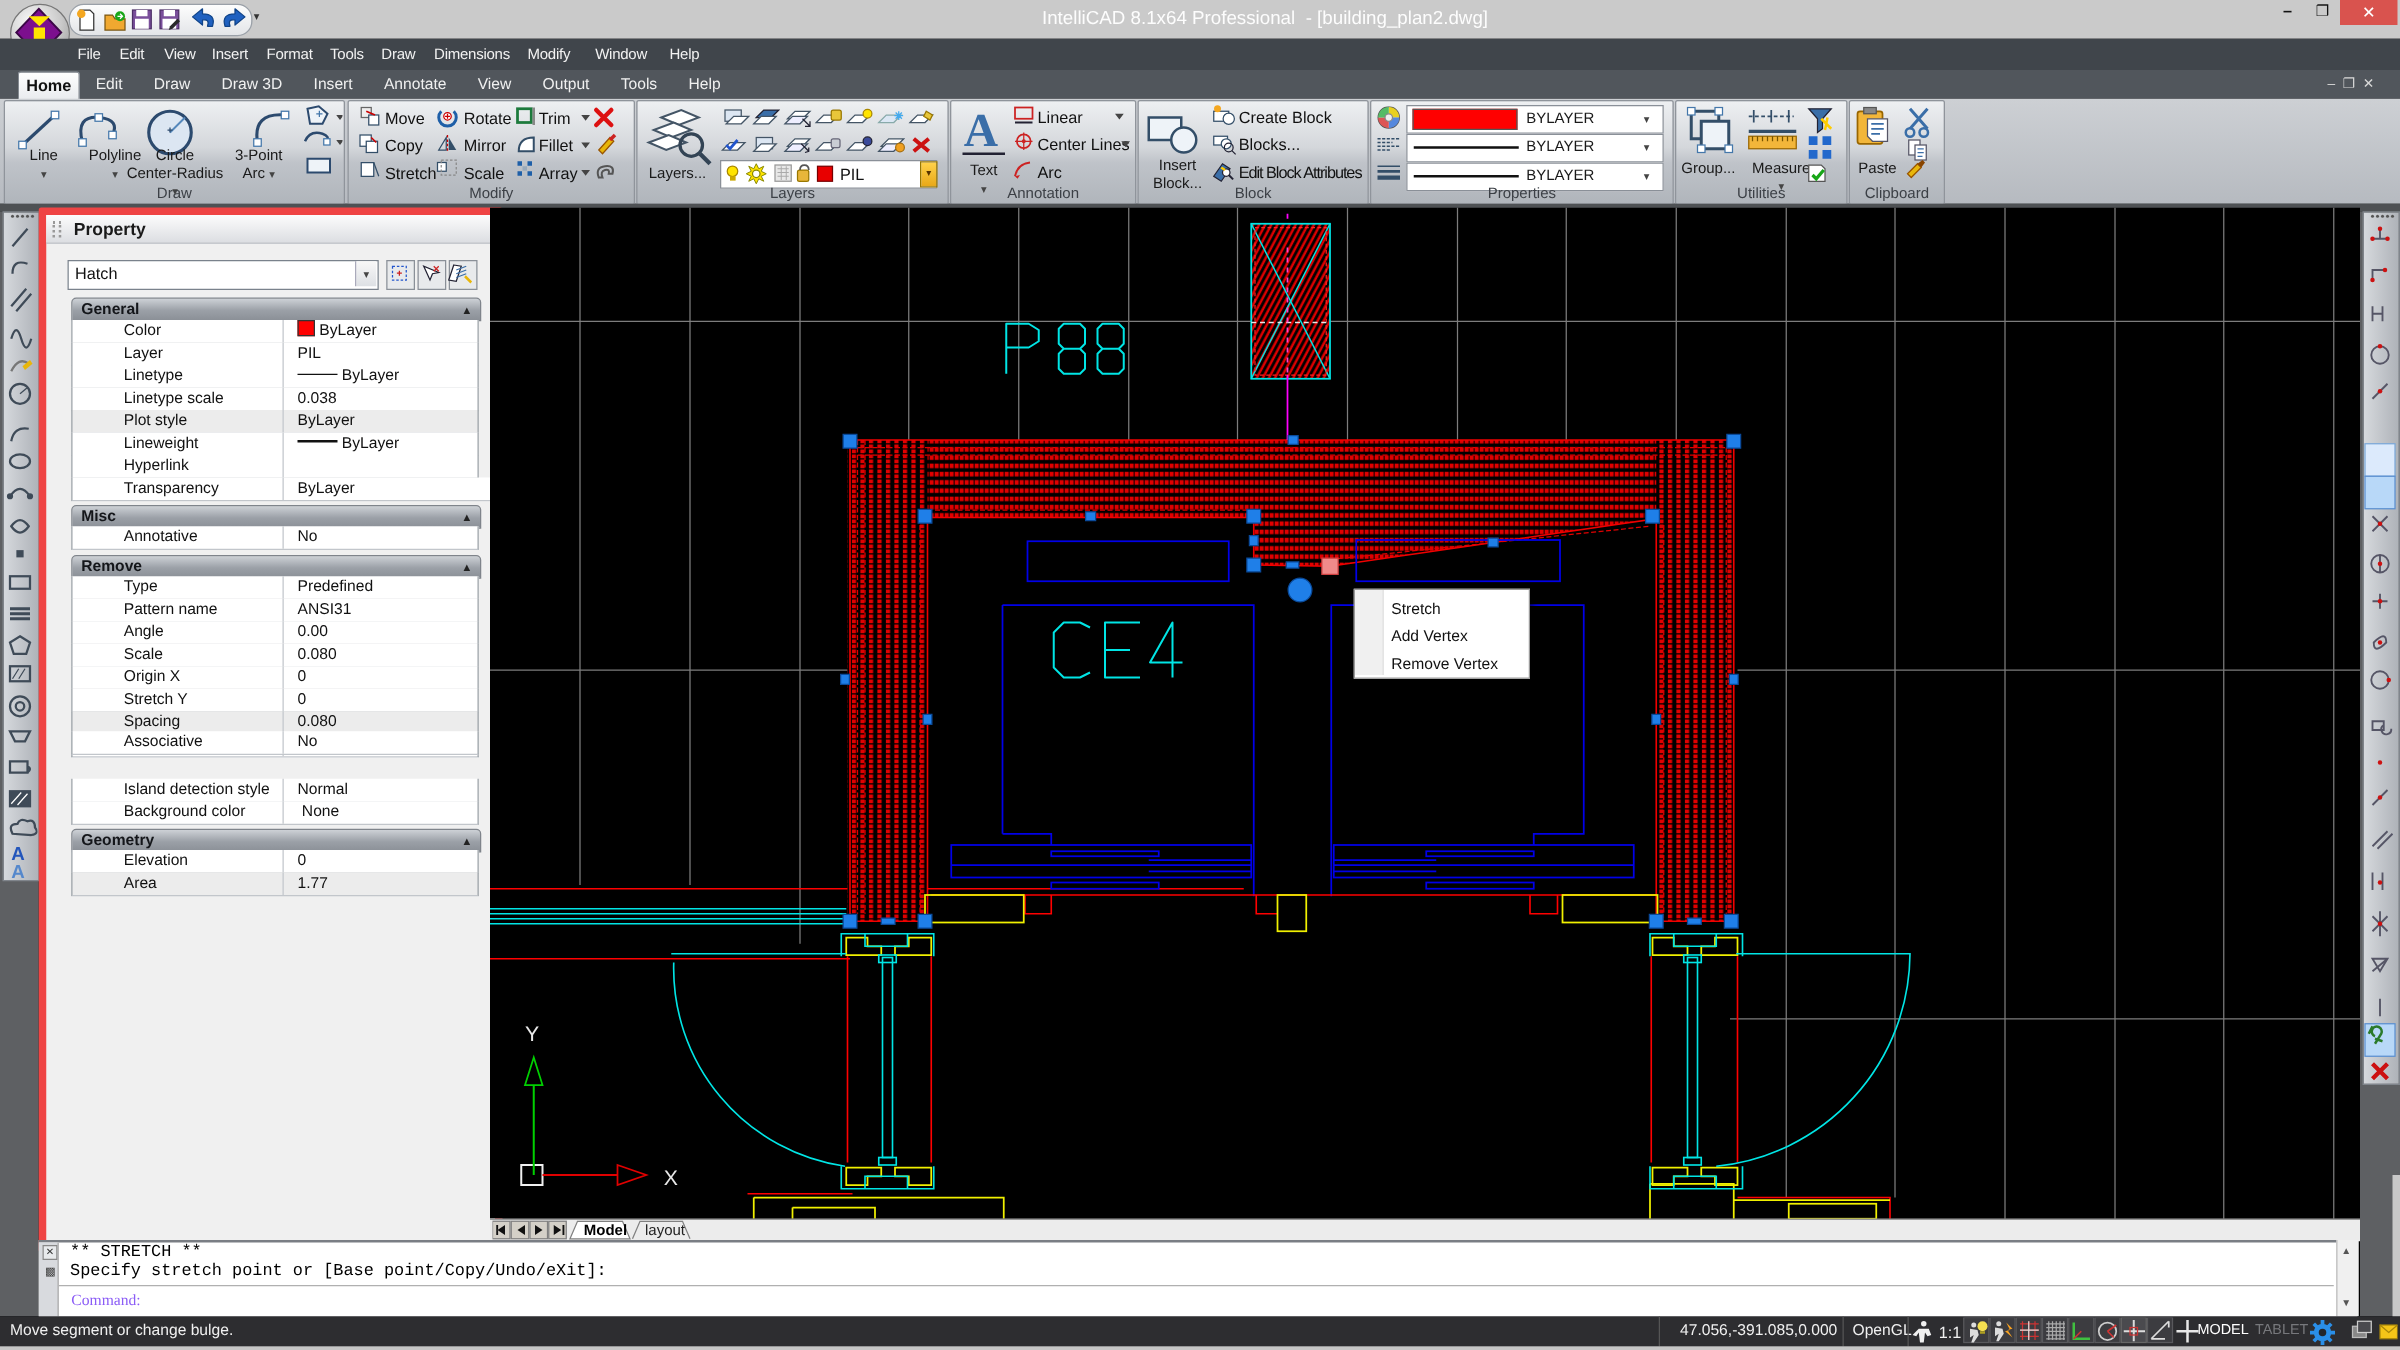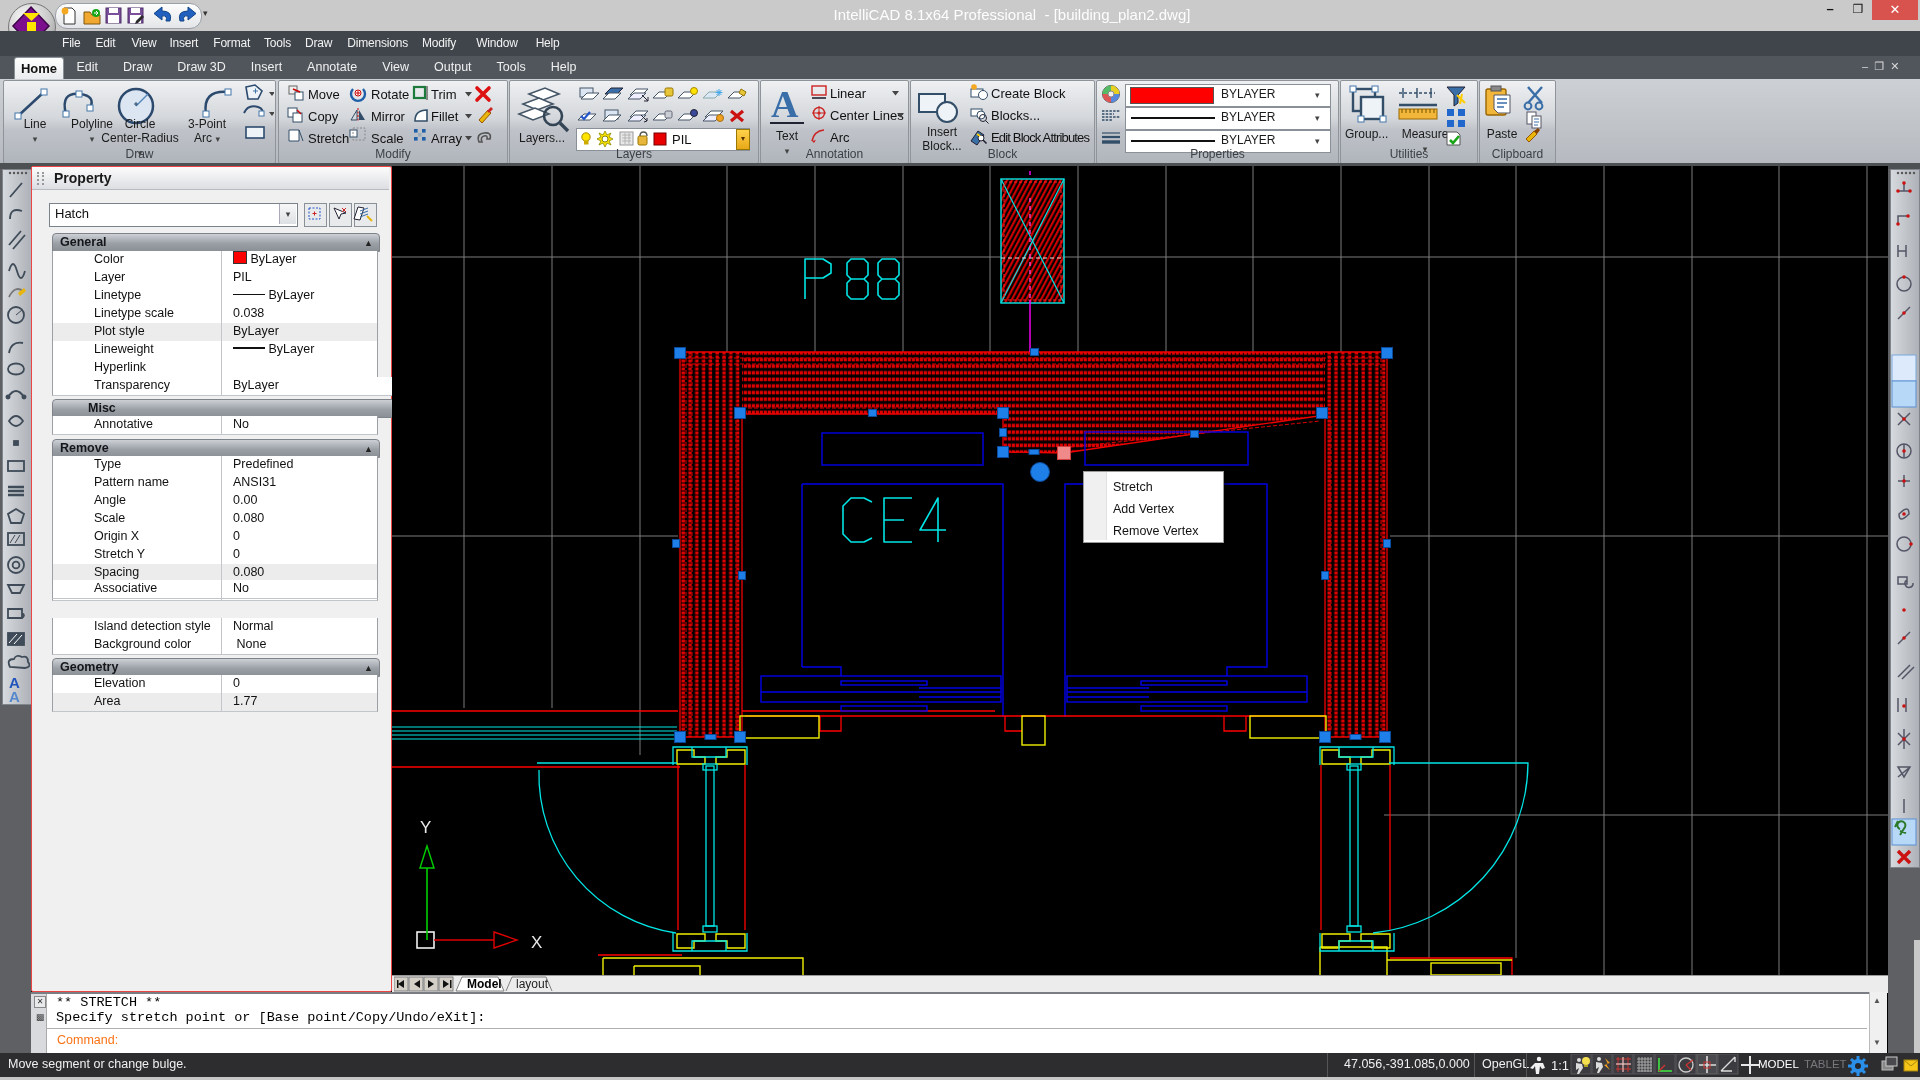--- a/index.html
+++ b/index.html
@@ -456,21 +456,21 @@
 <path d="M6 416 h16 l-4 8 h-8 z"></path>
 <path d="M6 440 h14 v9 h-14 z M20 444 q4 2 0 5"></path>
 <rect x="6" y="464" width="16" height="12" fill="#3f4b58"></rect>
       <path d="M7 474 l8 -9 m-3 10 l8 -9" stroke="#fff" stroke-width="1"></path>
 <path d="M8 498 q-4 -8 4 -8 q2 -5 8 -2 q6 -2 6 5 q4 5 -3 6 z"></path>
 </g>
 <text x="7" y="519" font-size="15" font-weight="bold" fill="#2255bb" font-family="Liberation Sans">A</text>
 <text x="7" y="533" font-size="15" font-weight="bold" fill="#5588cc" font-family="Liberation Sans">A</text>
 </svg>
 
-<div class="a" style="left:31px;top:166px;width:359px;height:824px;background:#f0f0f0;border:1px solid #ef4444;border-radius:2px;">
+<div class="a" style="left:31px;top:166px;width:359px;height:824px;background:#f0f0f0;border:6px solid #ef4444;border-radius:2px;">
 <div class="a" style="left:0;top:0;width:357px;height:22px;background:linear-gradient(#fcfcfc,#dcdee2);border-bottom:1px solid #b8bcc2;"></div>
 <div class="a" style="left:5px;top:5px;width:3px;height:13px;border-left:2px dotted #999;border-right:2px dotted #999;"></div>
 <div class="a" style="left:22px;top:3px;font-size:14px;font-weight:bold;color:#1a1a1a;">Property</div>
 
 <div class="a" style="left:17px;top:36px;width:247px;height:22px;background:#fff;border:1px solid #7a828c;"></div>
 <div class="a" style="left:23px;top:39px;font-size:13px;color:#111;">Hatch</div>
 <div class="a" style="left:247px;top:37px;width:16px;height:20px;background:linear-gradient(#f8f8f8,#dde0e4);border-left:1px solid #aab;color:#444;font-size:9px;text-align:center;line-height:20px;">▾</div>
 <div class="a" style="left:272px;top:36px;width:21px;height:22px;background:#e8eaec;border:1px solid #8a9098;"></div>
 <div class="a" style="left:297px;top:36px;width:21px;height:22px;background:#e8eaec;border:1px solid #8a9098;"></div>
 <div class="a" style="left:322px;top:36px;width:21px;height:22px;background:#e8eaec;border:1px solid #8a9098;"></div>
@@ -526,21 +526,21 @@
     </div>
 <div class="prow" style="top:192px;">
       <span class="l">Hyperlink</span>
       <span class="d"></span>
     </div>
 <div class="prow" style="top:210px;padding-left:24px;">
       <span class="l">Transparency</span>
       <span class="d"></span>
       <span class="v">ByLayer</span>
     </div>
-<div class="phead" style="top:232px;padding-left:28px;"><span>Misc</span><b>▲</b></div>
+<div class="phead" style="top:232px;"><span>Misc</span><b>▲</b></div>
 <div class="prow" style="top:249px;">
       <span class="l">Annotative</span>
       <span class="d"></span>
       <span class="v">No</span>
     </div>
 <div class="phead" style="top:272px;"><span>Remove</span><b>▲</b></div>
 <div class="prow" style="top:289px;">
       <span class="l">Type</span>
       <span class="d"></span>
       <span class="v">Predefined</span>
@@ -863,21 +863,21 @@
 <text x="122" y="12" font-size="12" fill="#222" font-family="Liberation Sans">layout</text>
 </svg>
 
 <div class="a" style="left:31px;top:992px;width:1855px;height:61px;background:#fff;border-top:2px solid #7a7e84;"></div>
 <div class="a" style="left:31px;top:994px;width:15px;height:59px;background:#d8dade;border-right:1px solid #aaa;"></div>
 <div class="a" style="left:34px;top:996px;width:10px;height:10px;background:#e8eaec;border:1px solid #888;font-size:8px;line-height:9px;text-align:center;color:#333;">✕</div>
 <div class="a" style="left:36px;top:1012px;font-size:9px;color:#444;">▩</div>
 <div class="a" style="left:56px;top:996px;font-family:'Liberation Mono',monospace;font-size:13.5px;color:#000;line-height:14.5px;white-space:pre;">** STRETCH **
 Specify stretch point or [Base point/Copy/Undo/eXit]:</div>
 <div class="a" style="left:47px;top:1028px;width:1820px;height:1px;background:#b0b0b0;"></div>
-<div class="a" style="left:57px;top:1033px;font-family:Liberation Sans, sans-serif;font-size:12.5px;color:#f97316;">Command:</div>
+<div class="a" style="left:57px;top:1033px;font-family:Liberation Serif, serif;font-size:12.5px;color:#8b5cf6;">Command:</div>
 <div class="a" style="left:1869px;top:992px;width:17px;height:61px;background:#f0f0f0;border-left:1px solid #bbb;"></div>
 <div class="a" style="left:1873px;top:996px;font-size:8px;color:#555;">▲</div>
 <div class="a" style="left:1873px;top:1038px;font-size:8px;color:#555;">▼</div>
 
 <div class="a" style="left:0;top:1053px;width:1920px;height:24px;background:#2d2d30;"></div>
 <div class="a" style="left:8px;top:1057px;font-size:12.5px;color:#f0f0f0;">Move segment or change bulge.</div>
 <div class="a" style="left:1327px;top:1053px;width:1px;height:24px;background:#555;"></div>
 <div class="a" style="left:1344px;top:1057px;font-size:12.5px;color:#f0f0f0;">47.056,-391.085,0.000</div>
 <div class="a" style="left:1474px;top:1053px;width:1px;height:24px;background:#555;"></div>
 <div class="a" style="left:1482px;top:1057px;font-size:12.5px;color:#f0f0f0;">OpenGL</div>

